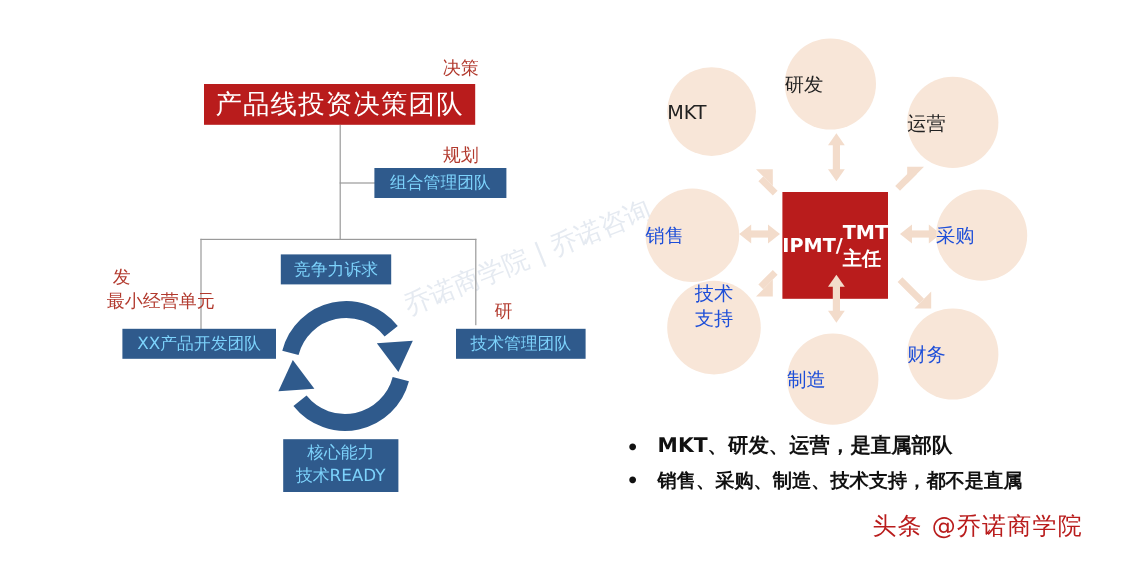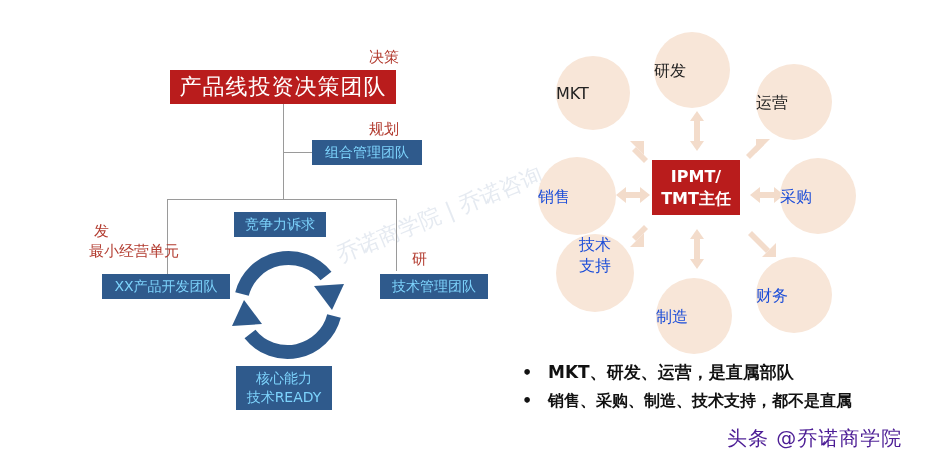--- a/index.html
+++ b/index.html
@@ -11,21 +11,21 @@
   .blue-box { background:#2f5a8c; color:#7dd3fc; display:flex; align-items:center; justify-content:center; font-size:14px; white-space:nowrap; }
   .red-label { color:#b23a2e; font-size:15px; }
   .circle { position:absolute; width:84px; height:84px; border-radius:50%;
             background:#f8e6d8; display:flex; align-items:center; justify-content:flex-start;
             text-align:center; font-size:16px; line-height:21px; }
   .circle.direct { color:#222; }
   .circle.rep { color:#1d4ed8; }
   .bullets { position:absolute; left:522px; top:360px; font-size:16px; font-weight:bold; color:#111; line-height:25px; }
   .bullet-row { display:flex; }
   .bullet-dot { width:26px; text-align:left; }
-  .footer { position:absolute; left:727px; top:425px; font-size:20px; color:#4c1d95; letter-spacing:1px; }
+  .footer { position:absolute; left:727px; top:425px; font-size:20px; color:#b91c1c; letter-spacing:1px; }
   .watermark { position:absolute; color:rgba(150,170,200,0.25); font-size:22px; transform:rotate(-22deg); white-space:nowrap; }
 </style>
 </head>
 <body>
 
 <div>
 
   <div class="watermark" style="left:330px;top:200px;">乔诺商学院 | 乔诺咨询</div>
 
   <div class="line" style="left:283px;top:104px;width:1px;height:96px;"></div>
@@ -56,21 +56,21 @@
   <svg class="abs" style="left:228px;top:244px;" width="120" height="120" viewBox="0 0 120 120">
     <path d="M14 50 A48 48 0 0 1 98 32" fill="none" stroke="#2f5a8c" stroke-width="14"></path>
     <polygon points="86,42 116,40 104,66" fill="#2f5a8c"></polygon>
     <path d="M106 72 A48 48 0 0 1 22 90" fill="none" stroke="#2f5a8c" stroke-width="14"></path>
     <polygon points="34,80 4,82 16,56" fill="#2f5a8c"></polygon>
   </svg>
 </div>
 
 <div>
 
-  <div class="orange-box abs" style="left:652px;top:160px;width:88px;height:55px;flex-direction:column;font-size:16px;font-weight:bold;line-height:22px;">
+  <div class="orange-box abs" style="left:652px;top:160px;width:88px;height:89px;flex-direction:row;font-size:16px;font-weight:bold;line-height:22px;">
     <span>IPMT/</span>
     <span>TMT主任</span>
   </div>
 
   <svg class="abs" style="left:600px;top:105px;" width="200" height="180" viewBox="0 0 200 180">
     <g fill="#f3dccb">
 
       <rect x="94" y="14" width="6" height="24"></rect>
         <polygon points="90,16 104,16 97,6"></polygon>
         <polygon points="90,36 104,36 97,46"></polygon>

